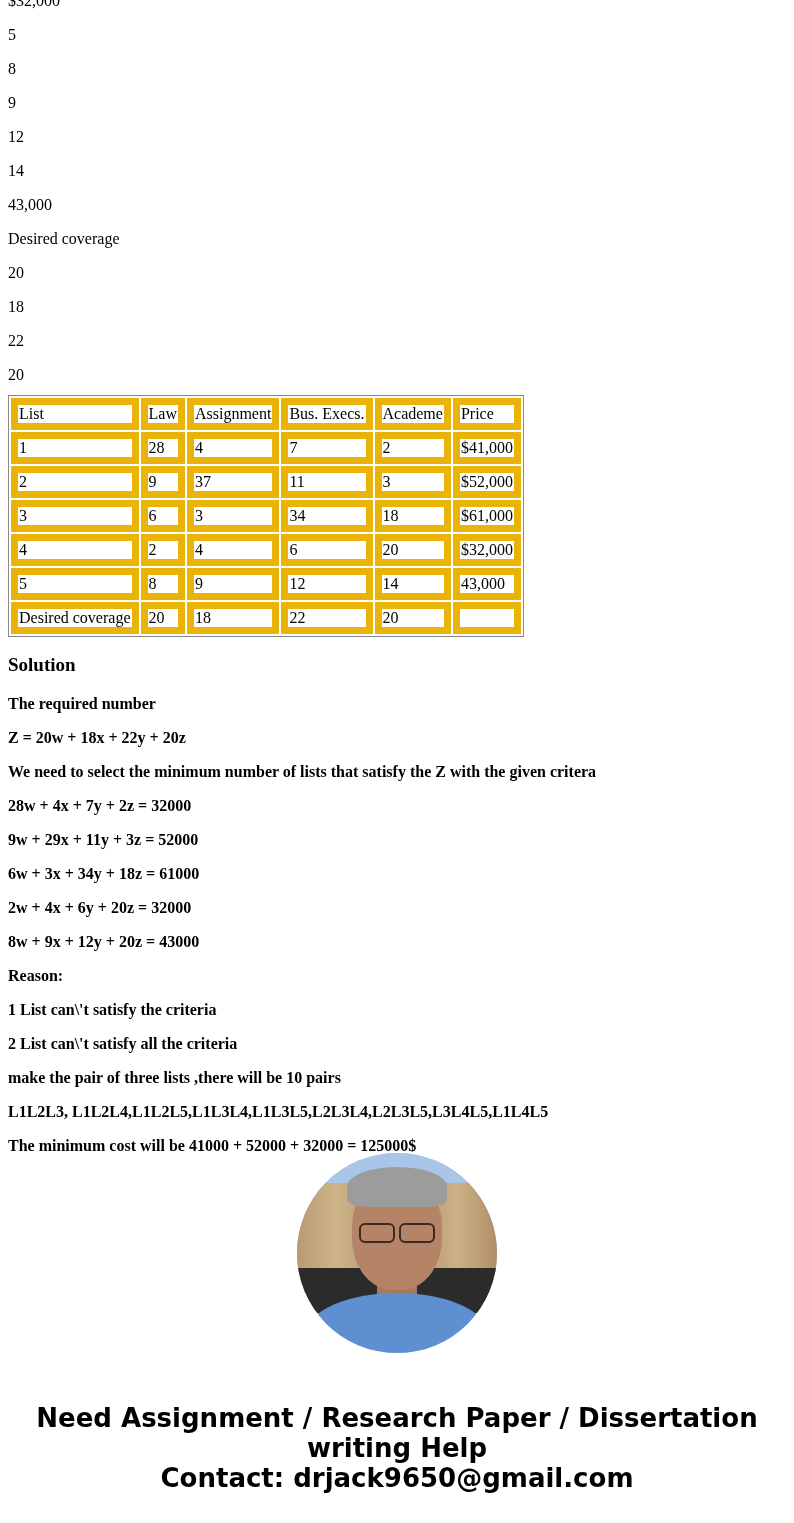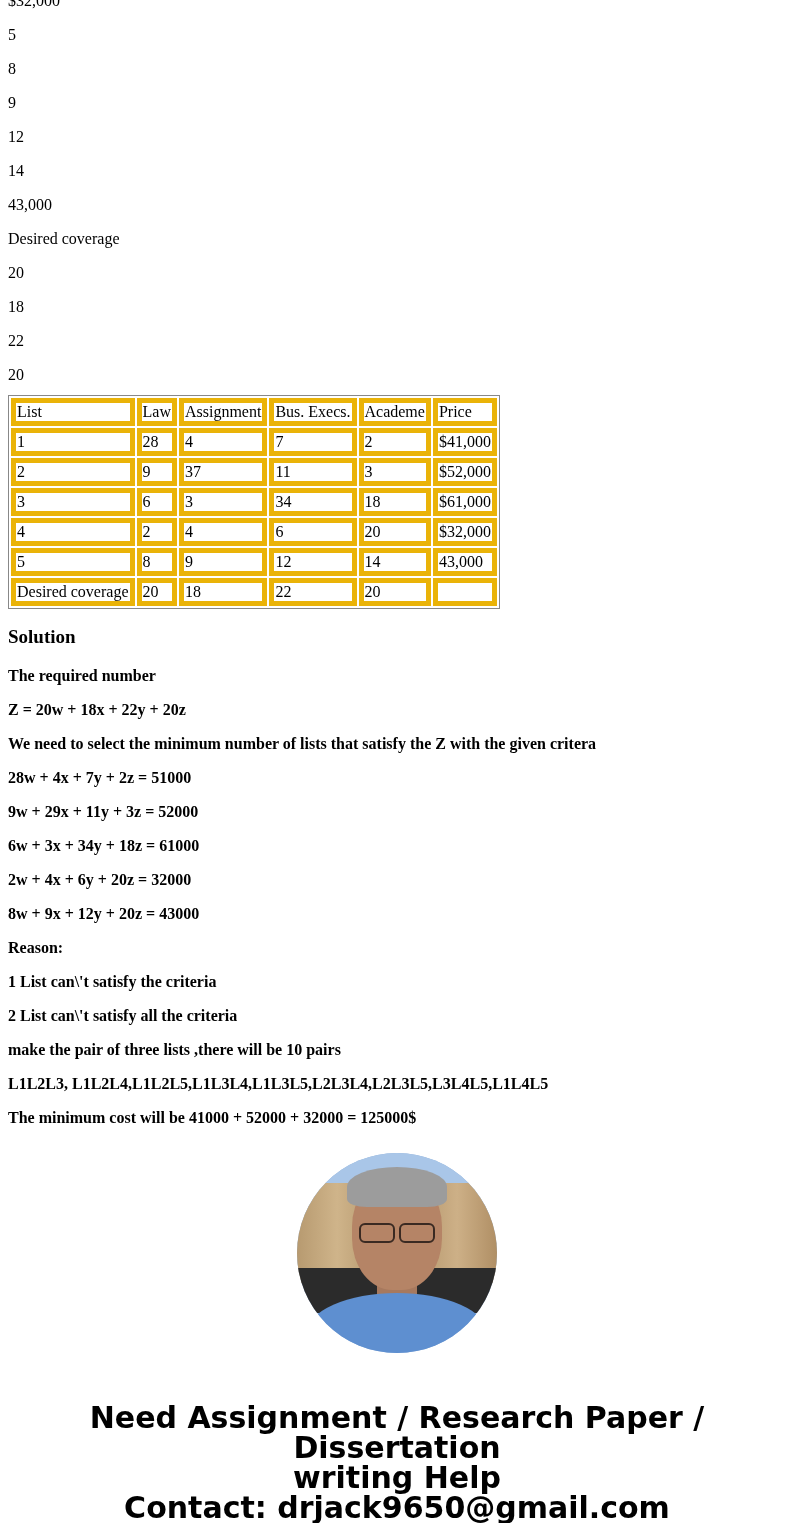--- a/index.html
+++ b/index.html
@@ -25,21 +25,21 @@
       white-space: nowrap;
     }
     table.data {
       border: 1px solid #888;
       border-collapse: separate;
       border-spacing: 2px;
       margin-top: 3px;
       font-size: 16px;
     }
     table.data td {
-      border: 5px solid #eab308;
+      border: 7px solid #eab308;
       padding: 0 1px;
       height: 18px;
       line-height: 18px;
       text-align: left;
       white-space: nowrap;
     }
     h3.solution {
       font-size: 19px;
       font-weight: bold;
       margin: 16px 0 8px 0;
@@ -68,21 +68,21 @@
     .av-glasses { position:absolute; left:62px; top:70px; width:76px; height:18px; }
     .av-glasses .lens { position:absolute; top:0; width:32px; height:16px; border:2px solid #3a2a22; border-radius:6px; }
     .footer {
       position: absolute;
       left: 0;
       top: 1403px;
       width: 794px;
       text-align: center;
       font-family: "DejaVu Sans", sans-serif;
       font-weight: bold;
-      font-size: 30px;
+      font-size: 26px;
       line-height: 30px;
       color: #000;
     }
   </style>
 </head>
 <body>
 
 <div class="content">
   <div>
     <p class="line">$32,000</p>
@@ -159,21 +159,21 @@
     </tr>
   </tbody>
     </table>
 
   <h3 class="solution">Solution</h3>
 
   <div class="sol-lines">
     <p class="line">The required number</p>
     <p class="line">Z = 20w + 18x + 22y + 20z</p>
     <p class="line">We need to select the minimum number of lists that satisfy the Z with the given critera</p>
-    <p class="line">28w + 4x + 7y + 2z = 51000</p>
+    <p class="line">28w + 4x + 7y + 2z = 32000</p>
     <p class="line">9w + 29x + 11y + 3z = 52000</p>
     <p class="line">6w + 3x + 34y + 18z = 61000</p>
     <p class="line">2w + 4x + 6y + 20z = 32000</p>
     <p class="line">8w + 9x + 12y + 20z = 43000</p>
     <p class="line">Reason:</p>
     <p class="line">1 List can\'t satisfy the criteria</p>
     <p class="line">2 List can\'t satisfy all the criteria</p>
     <p class="line">make the pair of three lists ,there will be 10 pairs</p>
     <p class="line">L1L2L3, L1L2L4,L1L2L5,L1L3L4,L1L3L5,L2L3L4,L2L3L5,L3L4L5,L1L4L5</p>
     <p class="line">The minimum cost will be 41000 + 52000 + 32000 = 125000$</p>

